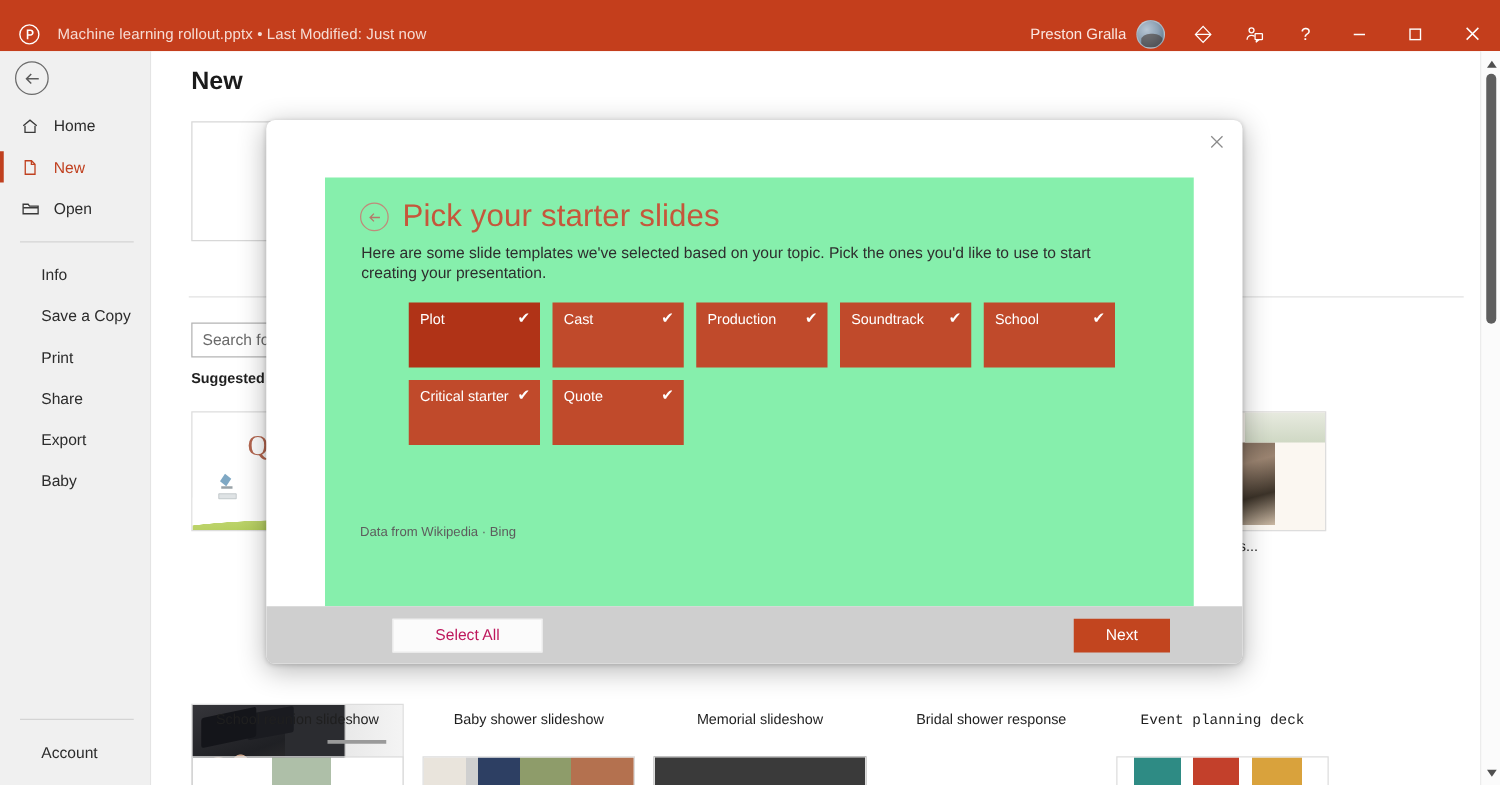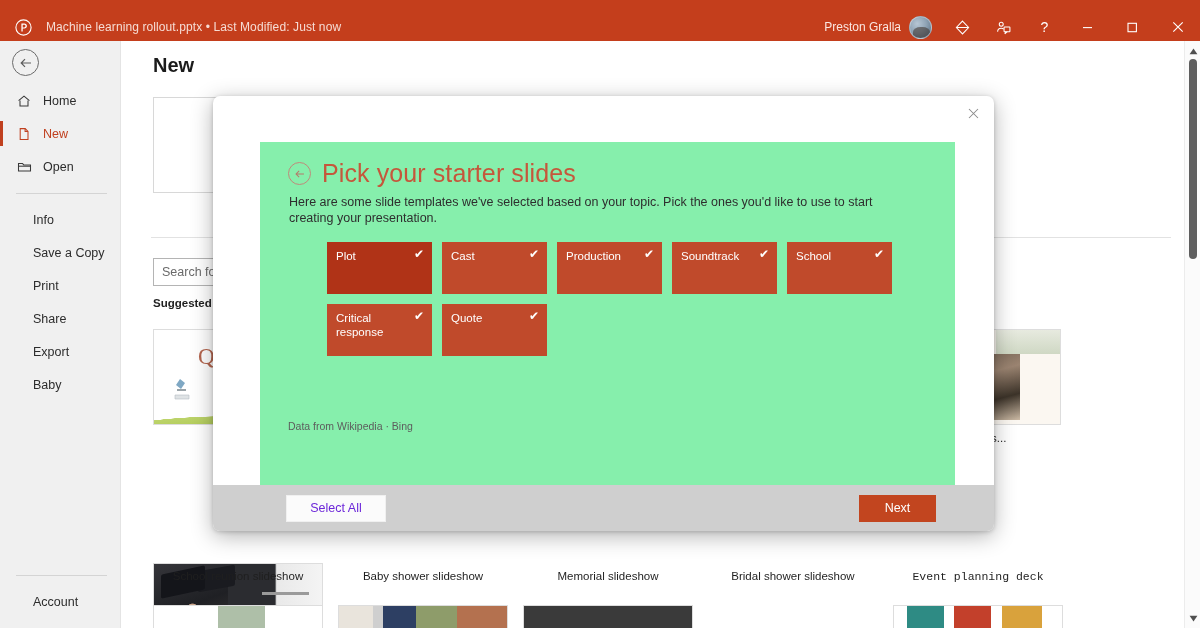--- a/index.html
+++ b/index.html
@@ -244,23 +244,23 @@
     position: absolute; left: 28px; bottom: 53px;
     font-size: 10.5px; color: #5d5d5d;
   }
   .dlg-footer {
     position: absolute; left: 0; bottom: 0;
     width: 781px; height: 46px;
     background: #cfcfcf;
     display: flex; align-items: center;
   }
   .btn-selectall {
-    margin-left: 73px;
-    width: 100px; height: 27px;
-    background: #fbfbfb; color: #6d28d9;
+    margin-left: 101px;
+    width: 120px; height: 27px;
+    background: #fbfbfb; color: #be185d;
     border: 1px solid #f0f0f0;
     display: flex; align-items: center; justify-content: center;
     font-size: 12.5px;
   }
   .btn-next {
     margin-left: auto; margin-right: 58px;
     width: 77px; height: 27px;
     background: #c2451f; color: #ffffff;
     display: flex; align-items: center; justify-content: center;
     font-size: 12.5px;
@@ -428,21 +428,21 @@
     <div class="tcard th-grad" style="left:32px; top:426px;">
       <span class="cap2"></span>
       <span class="rtext"></span>
     </div>
     <div class="tgrid-label" style="left:32px; top:529px;">School reunion slideshow</div>
 
     <div class="tgrid-label" style="left:217px; top:529px;">Baby shower slideshow</div>
 
     <div class="tgrid-label" style="left:402px; top:529px;">Memorial slideshow</div>
 
-    <div class="tgrid-label" style="left:587px; top:529px;">Bridal shower slideshow</div>
+    <div class="tgrid-label" style="left:587px; top:529px;">Bridal shower response</div>
 
     <div class="tgrid-label" style="left:772px; top:529px;font-family:Liberation Mono, monospace;">Event planning deck</div>
 
     <div class="tcard th-a" style="left:32px; top:564px; height:70px;"></div>
     <div class="tcard th-b" style="left:217px; top:564px; height:70px;"></div>
     <div class="tcard th-c" style="left:402px; top:564px; height:70px;"></div>
 
     <div class="tcard th-e" style="left:772px; top:564px; height:70px;"></div>
   </div>
 </div>
@@ -497,21 +497,21 @@
       </div>
       <div class="chip">
         <span class="chip-label">Soundtrack</span>
         <span class="chk">✔</span>
       </div>
       <div class="chip">
         <span class="chip-label">School</span>
         <span class="chk">✔</span>
       </div>
       <div class="chip">
-        <span class="chip-label">Critical response</span>
+        <span class="chip-label">Critical starter</span>
         <span class="chk">✔</span>
       </div>
       <div class="chip">
         <span class="chip-label">Quote</span>
         <span class="chk">✔</span>
       </div>
     </div>
 
     <div class="dlg-source">Data from Wikipedia · Bing</div>
   </div>

